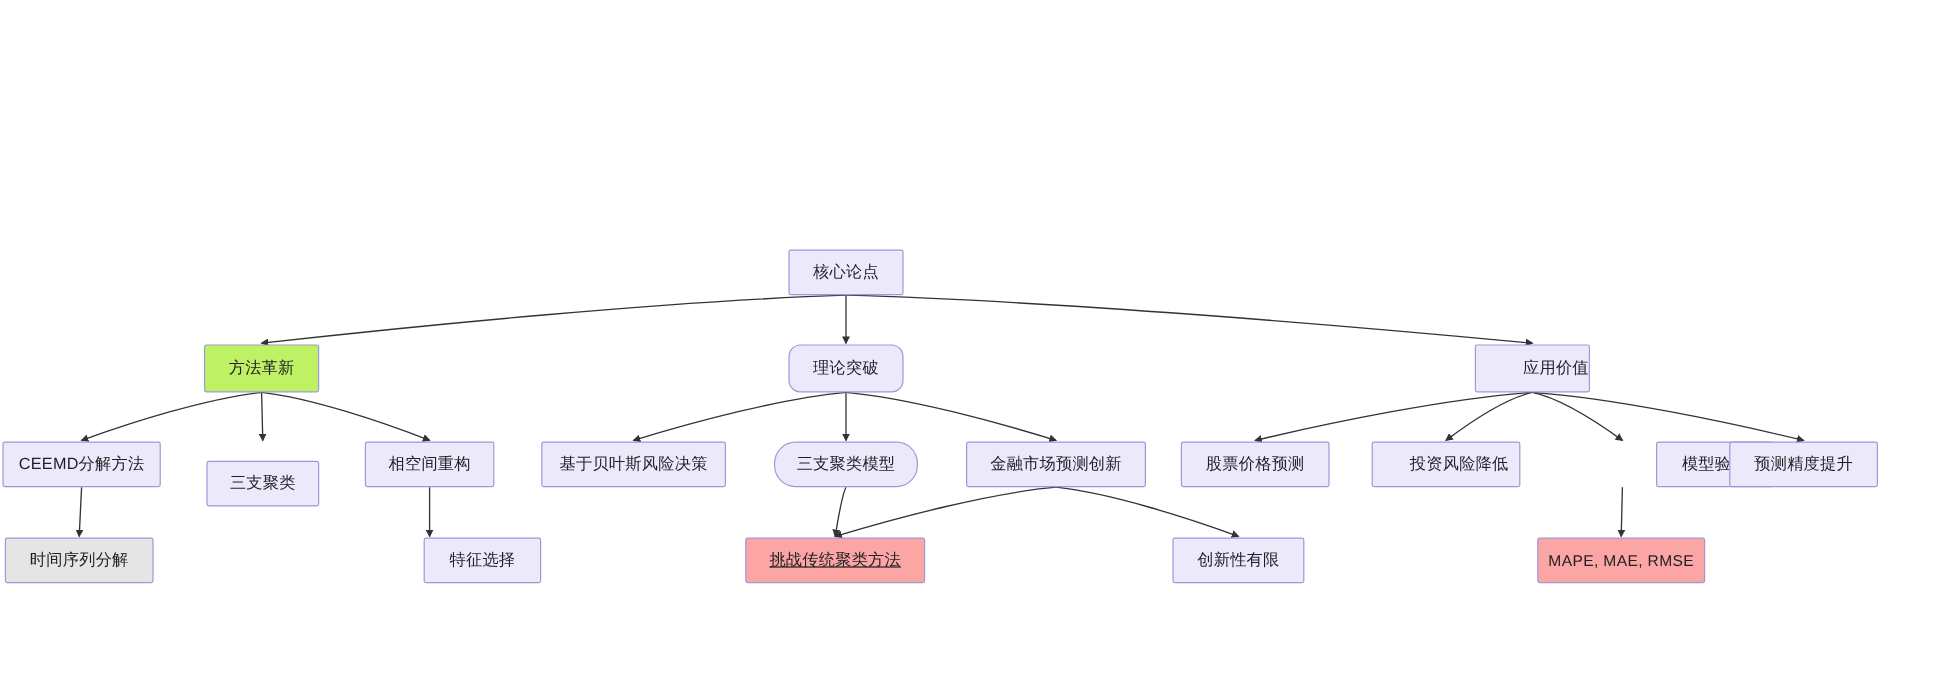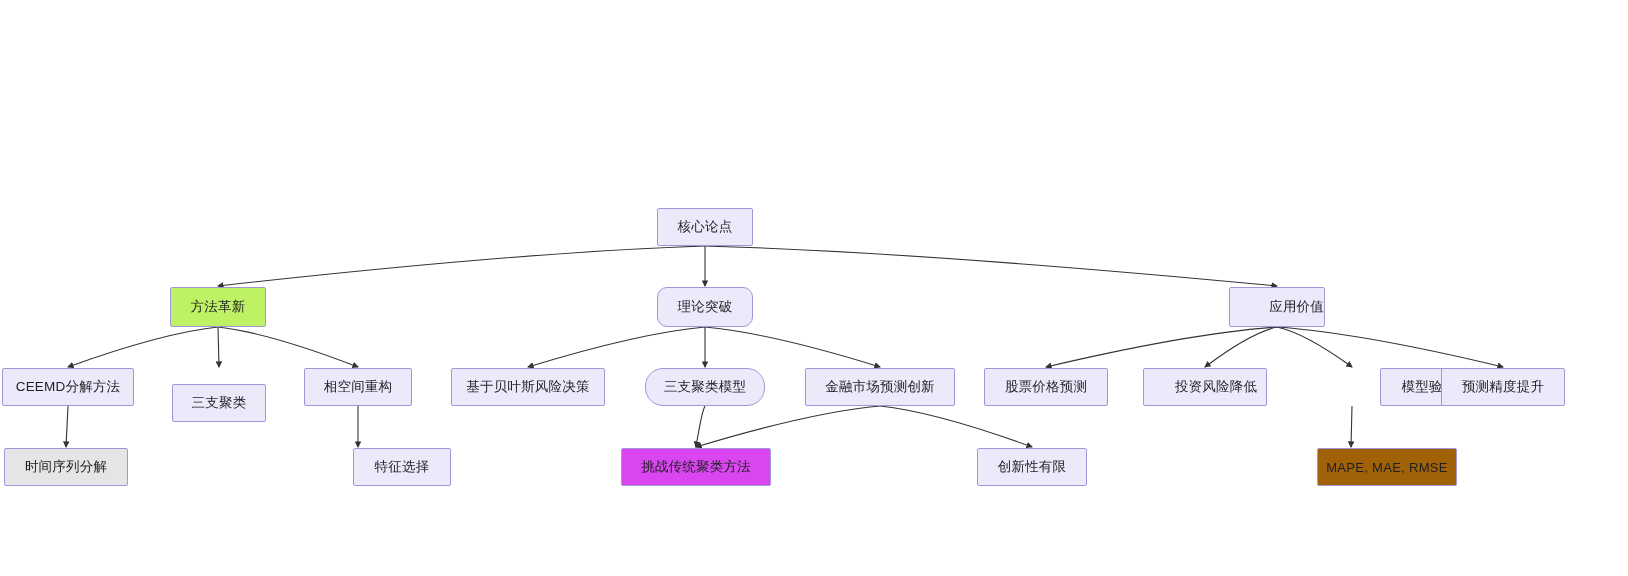--- a/index.html
+++ b/index.html
@@ -96,23 +96,23 @@
       </div>
       <div class="node" style="left: 1441px; top: 368px; width: 124px; height: 38px; background: rgb(236, 234, 250); border-color: rgb(159, 151, 216);">
         <span>预测精度提升</span>
       </div>
       <div class="node" style="left: 4px; top: 448px; width: 124px; height: 38px; background: #e5e5e5; border-color: rgb(159, 151, 216);">
         <span>时间序列分解</span>
       </div>
       <div class="node" style="left: 309px; top: 448px; width: 98px; height: 38px; background: rgb(236, 234, 250); border-color: rgb(159, 151, 216); margin-left: 44px;">
         <span>特征选择</span>
       </div>
-      <div class="node" style="left: 621px; top: 448px; width: 150px; height: 38px; background: #d946ef; border-color: rgb(159, 151, 216);">
+      <div class="node" style="left: 621px; top: 448px; width: 150px; height: 38px; background: #fca5a5; border-color: rgb(159, 151, 216); text-decoration: underline;">
         <span>挑战传统聚类方法</span>
       </div>
       <div class="node" style="left: 977px; top: 448px; width: 110px; height: 38px; background: rgb(236, 234, 250); border-color: rgb(159, 151, 216);">
         <span>创新性有限</span>
       </div>
-      <div class="node latin" style="left: 1281px; top: 448px; width: 140px; height: 38px; background: #a16207; border-color: rgb(159, 151, 216); margin-left: 36px;">
+      <div class="node latin" style="left: 1281px; top: 448px; width: 140px; height: 38px; background: #fca5a5; border-color: rgb(159, 151, 216);">
         <span>MAPE, MAE, RMSE</span>
       </div>
     </div>
 </div>
 
 </body></html>

